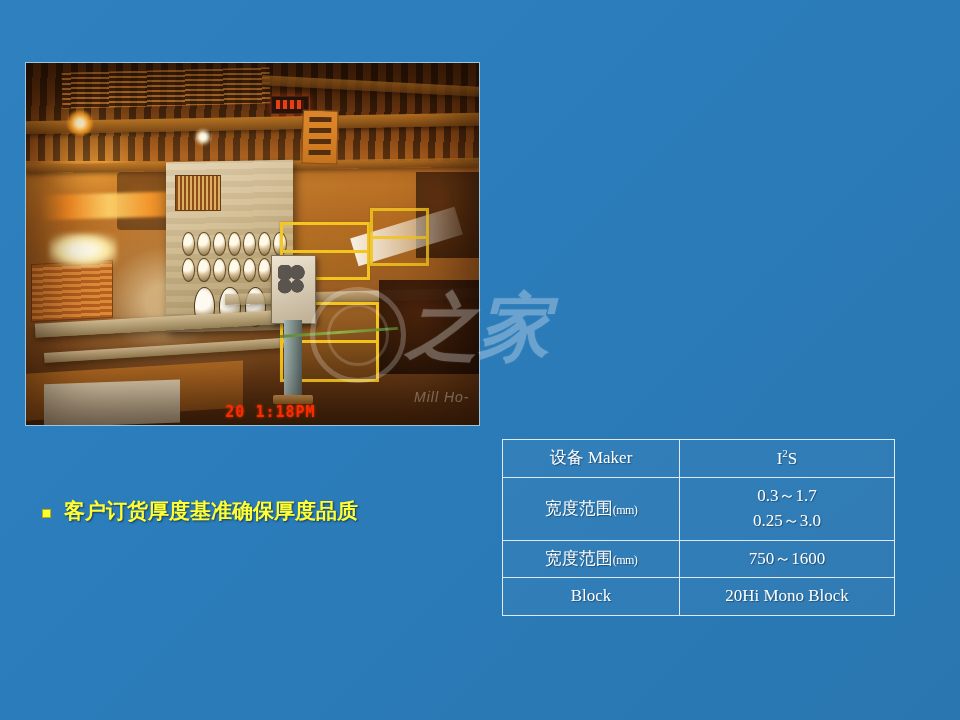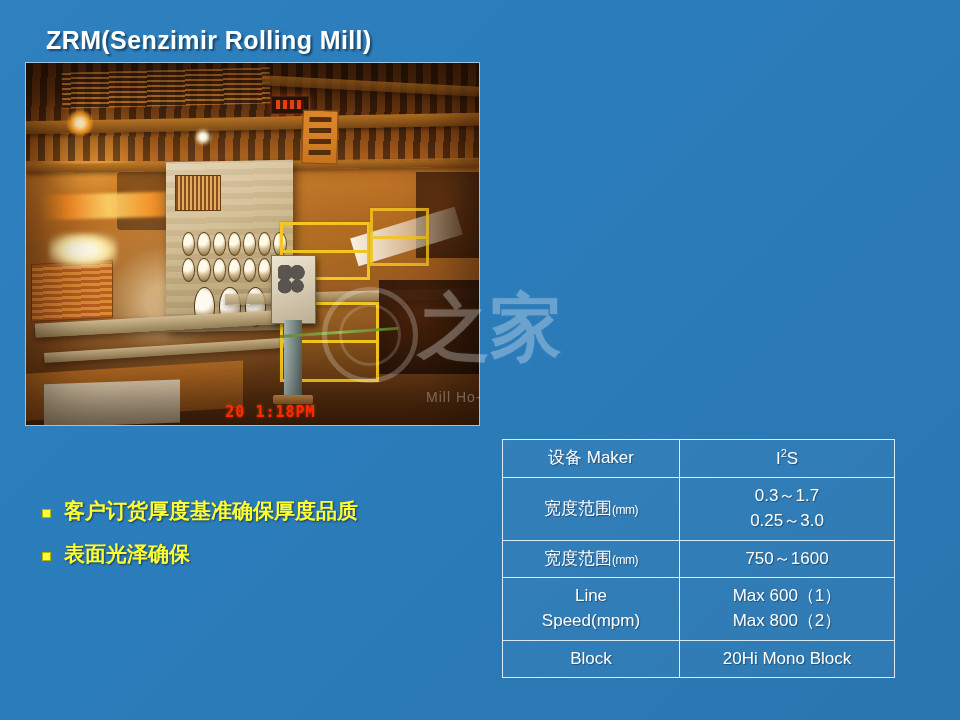--- a/index.html
+++ b/index.html
@@ -286,25 +286,26 @@
     font-family: "DejaVu Sans Mono", monospace;
     font-size: 15px; font-weight: bold;
     color:#ff2a00;
     letter-spacing: 1px;
     text-shadow: 0 0 3px rgba(255,60,0,0.85);
     white-space: nowrap;
   }
 
   
   #watermark {
-    position:absolute; left:300px; top:285px;
+    position:absolute; left:288px; top:285px;
     width: 340px; height: 130px;
     pointer-events:none;
     opacity: 0.30;
     color:#ffffff;
+    font-style:italic;
   }
   #watermark .wm-ring {
     position:absolute; left:22px; top:2px; width:96px; height:96px;
     border-radius:50%; border:5px solid rgba(255,255,255,0.75);
   }
   #watermark .wm-ring::after{
     content:""; position:absolute; left:12px; top:12px; right:12px; bottom:12px;
     border-radius:50%; border:3px solid rgba(255,255,255,0.55);
   }
   #watermark .wm-cn {
@@ -345,39 +346,38 @@
     position:absolute; left:502px; top:439px;
     width:392px;
     border-collapse:collapse;
     table-layout:fixed;
   }
   #spec-table td {
     border:1px solid #dbeaf5;
     color:#ffffff;
     text-align:center;
     vertical-align:middle;
-    font-family: Liberation Sans, sans-serif;
+    font-family: Liberation Serif, serif;
     font-size:17px;
     line-height:1.45;
     padding:6px 0;
     background: rgba(255,255,255,0.035);
     text-shadow: 1px 1px 1px rgba(0,0,0,0.35);
   }
   #spec-table td.label { width:177px; }
   #spec-table td.value { width:215px; }
   .unit { font-size:12px; letter-spacing:-0.5px; }
   .sup  { font-size:11px; vertical-align:super; }
   .vline { display:block; }
 </style>
 </head>
 <body>
 
 <div id="slide">
 
-  <div id="title">ZRM(Senzimir Rolling Mill)</div>
 
   <div id="photo-frame">
     <div class="photo-canvas">
       <div class="ph-base"></div>
       <div class="ph-ceiling"></div>
       <div class="ph-grate"></div>
       <div class="ph-beam b1"></div>
       <div class="ph-beam b2"></div>
       <div class="ph-beam b3"></div>
 
@@ -454,24 +454,20 @@
     <div class="wm-ring"></div>
     <div class="wm-cn">之家</div>
     <div class="wm-sub">Mill Ho-</div>
   </div>
 
   <div id="bullets">
     <div class="bullet-row">
       <span class="bullet-mark"></span>
       <span class="bullet-text">客户订货厚度基准确保厚度品质</span>
     </div>
-    <div class="bullet-row">
-      <span class="bullet-mark"></span>
-      <span class="bullet-text">表面光泽确保</span>
-    </div>
   </div>
 
   <table id="spec-table">
     <tbody>
       <tr>
         <td class="label">
           <span>设备</span><span>&nbsp;</span><span>Maker</span>
         </td>
         <td class="value">
           <span>I</span><span class="sup">2</span><span>S</span>
@@ -489,30 +485,20 @@
       <tr>
         <td class="label">
           <span>宽度范围</span><span class="unit">(mm)</span>
         </td>
         <td class="value">
           <span class="vline">750～1600</span>
         </td>
       </tr>
       <tr>
         <td class="label">
-          <span class="vline">Line</span>
-          <span class="vline">Speed(mpm)</span>
-        </td>
-        <td class="value">
-          <span class="vline">Max 600（1）</span>
-          <span class="vline">Max 800（2）</span>
-        </td>
-      </tr>
-      <tr>
-        <td class="label">
           <span>Block</span>
         </td>
         <td class="value">
           <span>20Hi Mono Block</span>
         </td>
       </tr>
     </tbody>
   </table>
 
 </div>

